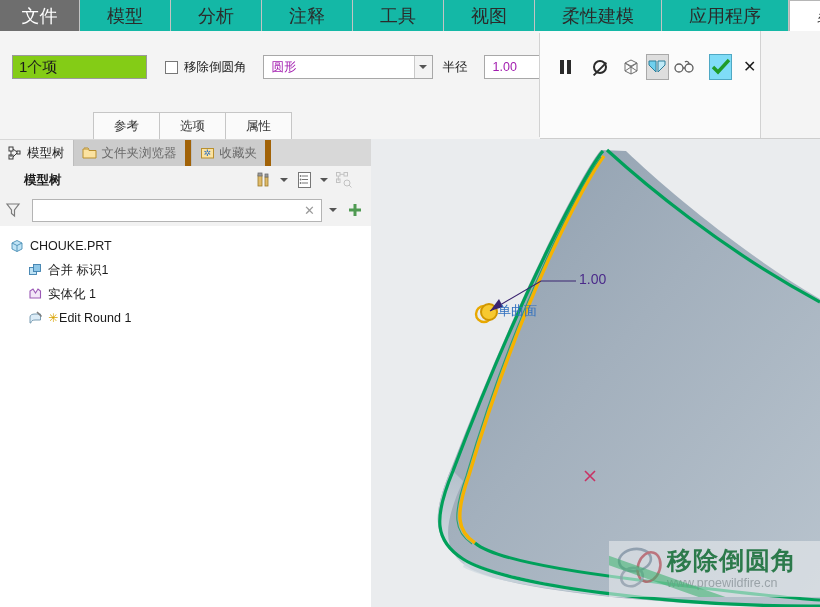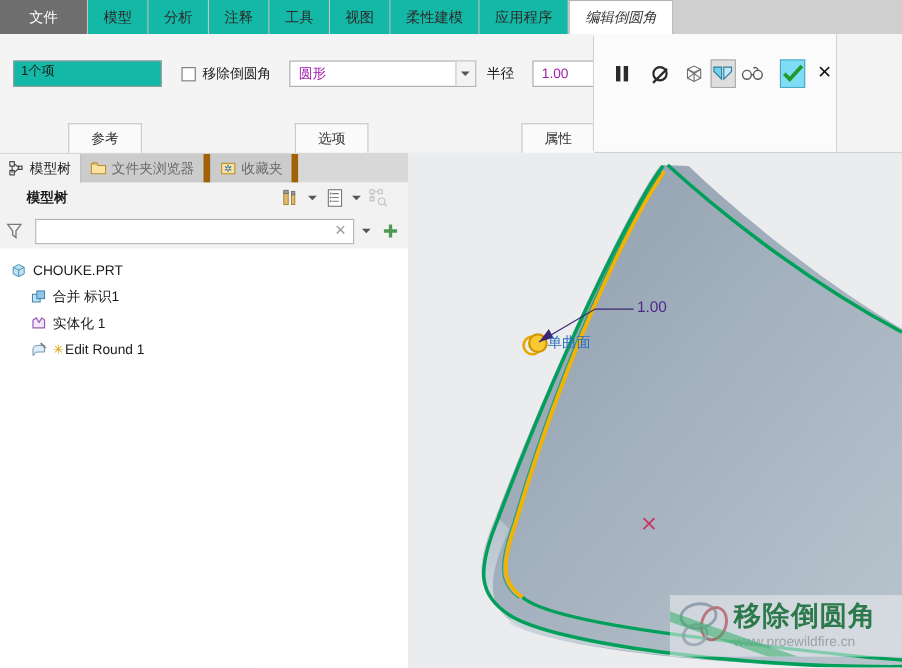--- a/index.html
+++ b/index.html
@@ -13,22 +13,22 @@
   #app { position: relative; width: 820px; height: 607px; background: #f0f0f0; }
 
   
   #ribbon {
     position: absolute; left: 0; top: 0; width: 820px; height: 31px;
     background: #cfcfcf;
     display: flex; align-items: stretch;
   }
   .rtab {
     display: flex; align-items: center; justify-content: center;
-    padding: 0 14px; height: 31px;
-    font-size: 13px; color: #2b2b2b; white-space: nowrap;
+    padding: 0 27px; height: 31px;
+    font-size: 18px; color: #2b2b2b; white-space: nowrap;
     border-right: 1px solid #c3c3c3;
   }
   .rtab.file { background: #6e6e6e; color: #ffffff; min-width: 80px; }
   .rtab.plain { background: #14b8a6; }
   .rtab.active {
     background: #ffffff; font-style: italic; color: #333;
     border-left: 1px solid #b6b6b6; border-right: 1px solid #b6b6b6;
     border-top: 1px solid #b6b6b6;
   }
   .rtab-filler { flex: 1; background: #cfcfcf; }
@@ -42,23 +42,23 @@
   #dash-left {
     position: absolute; left: 0; top: 0; width: 540px; height: 108px;
     background: #f4f4f4;
   }
   #dash-ctrl-row {
     position: absolute; left: 0; top: 20px; height: 32px;
     display: flex; align-items: center;
   }
   .refbox {
     margin-left: 12px; width: 135px; height: 24px;
-    background: #14b8a6; border: 1px solid #9a9a9a;
-    font-size: 12px; color: #1b1b1b;
-    display: flex; padding-left: 6px;
+    background: #84cc16; border: 1px solid #9a9a9a;
+    font-size: 15px; color: #1b1b1b;
+    display: flex; align-items: center; padding-left: 6px;
   }
   .chkwrap { display: flex; align-items: center; margin-left: 18px; }
   .chkbox {
     width: 13px; height: 13px; border: 1px solid #777; background: #fff;
     margin-right: 6px;
   }
   .chklabel { font-size: 12.5px; color: #1b1b1b; white-space: nowrap; }
   .combo {
     margin-left: 16px; height: 24px; border: 1px solid #a8a8a8; background: #fff;
     display: flex; align-items: stretch;
@@ -105,21 +105,21 @@
   .ban::after {
     content: ""; position: absolute; left: 50%; top: -2px;
     width: 2px; height: 18px; background: #2a2a2a;
     transform: translateX(-50%) rotate(45deg);
   }
   .xglyph { font-size: 16px; font-weight: bold; color: #1a1a1a; line-height: 1; }
 
   
   #subtabs {
     position: absolute; left: 0; top: 79px; width: 540px; height: 29px;
-    display: flex; align-items: flex-end; padding-left: 62px; justify-content: space-between;
+    display: flex; align-items: flex-end; padding-left: 93px;
   }
   .subtab {
     width: 67px; height: 27px;
     display: flex; align-items: center; justify-content: center;
     font-size: 12.5px; color: #333;
     background: #fafafa; border: 1px solid #c6c6c6; border-bottom: none;
     margin-right: -1px;
   }
 
   

